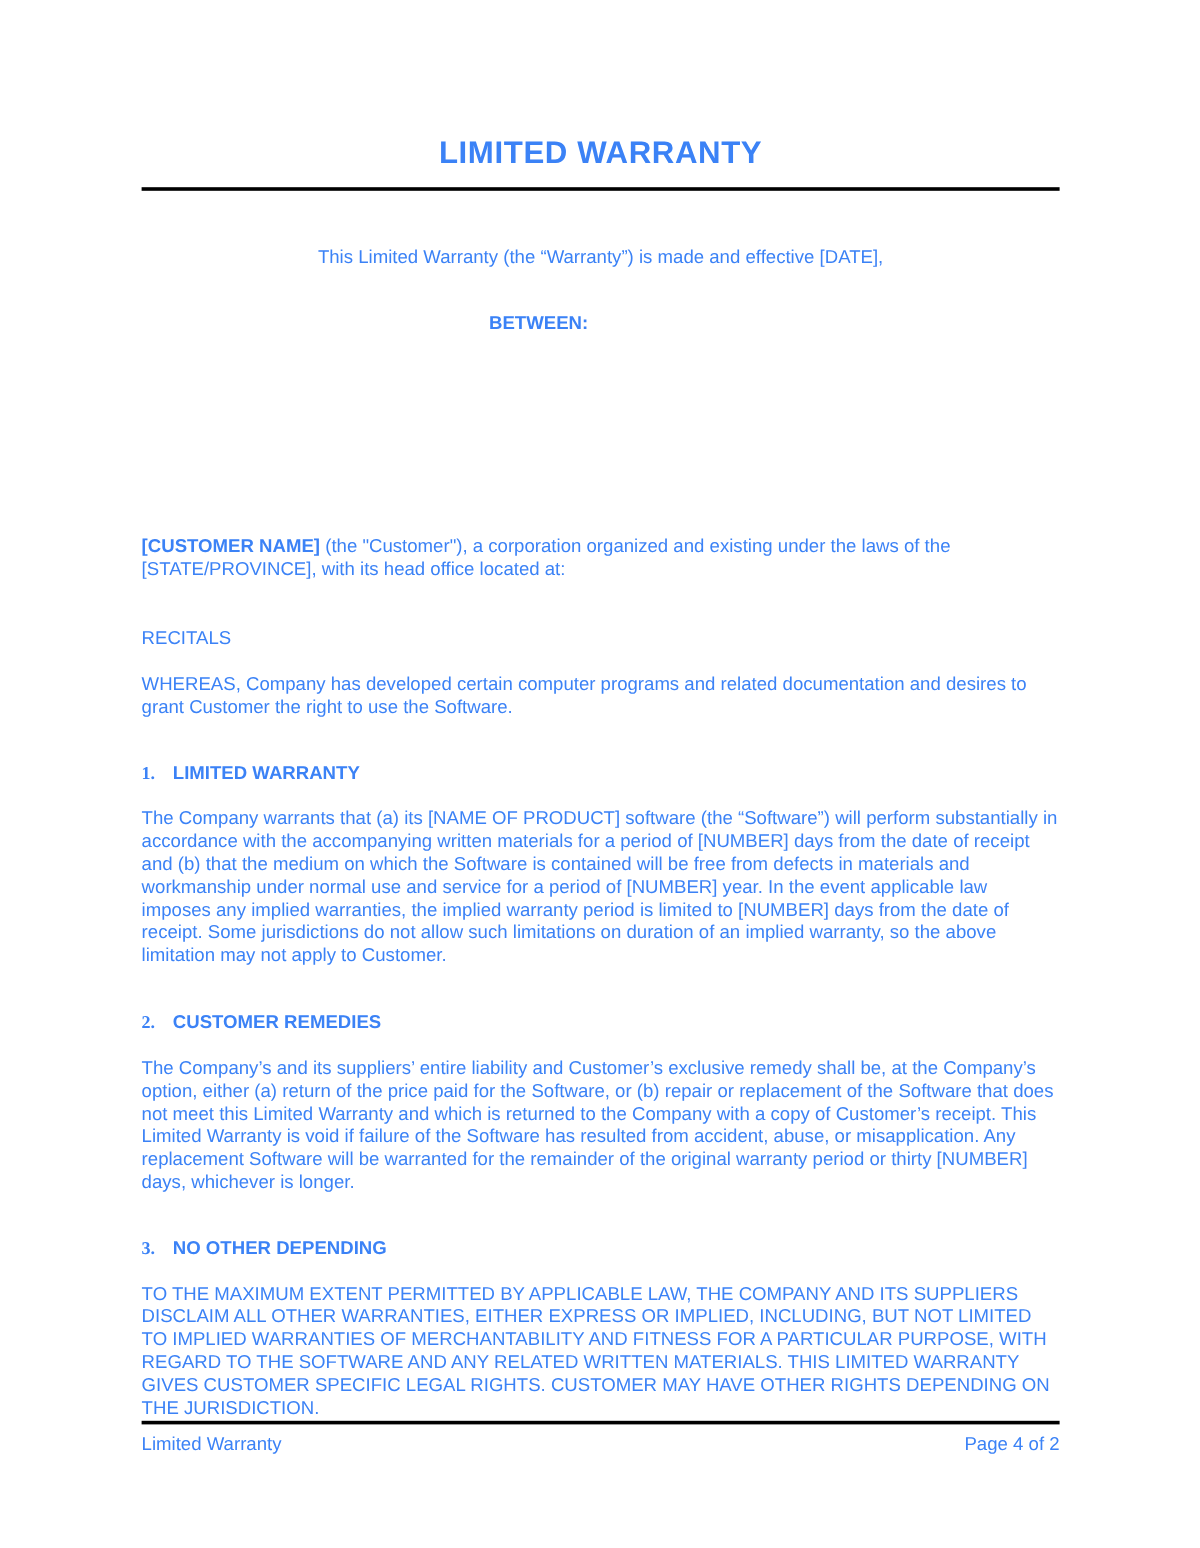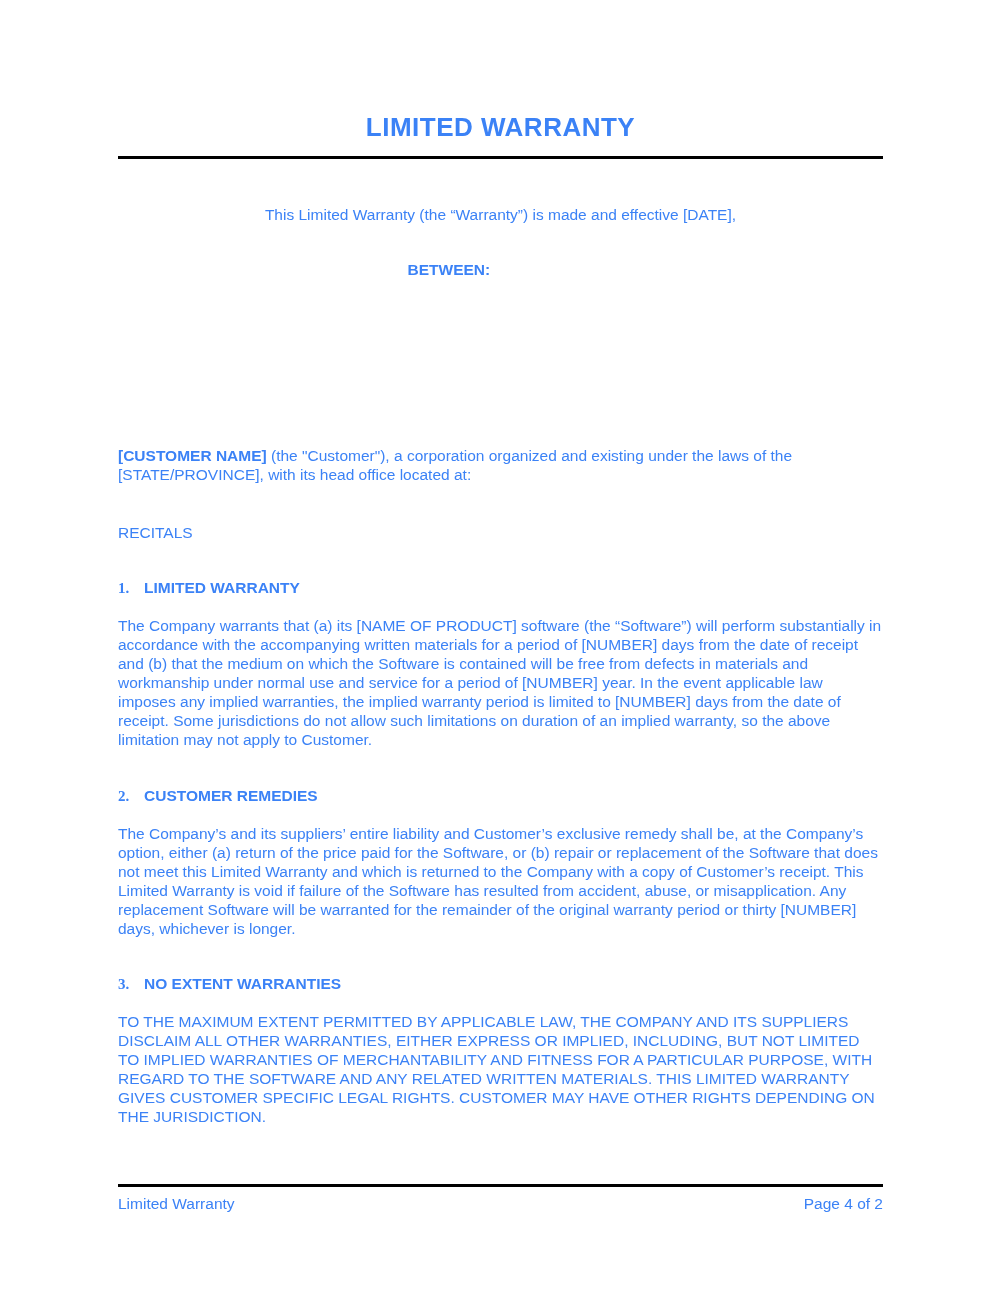--- a/index.html
+++ b/index.html
@@ -101,36 +101,37 @@
   <p class="intro">This Limited Warranty (the “Warranty”) is made and effective [DATE],</p>
 
   <div class="party-row first">
     <div class="party-label">BETWEEN:</div>
     <div class="party-text"><span class="bold">[CUSTOMER NAME]</span><span> (the "Customer"), a corporation organized and existing under the laws of the [STATE/PROVINCE], with its head office located at:</span></div>
   </div>
 
 
   <div class="recitals-heading">RECITALS</div>
 
+  <p class="para">WHEREAS, Company has developed certain computer programs and related documentation and desires to grant Customer the right to use the Software.</p>
 
   <div class="section-heading s1">
     <span class="section-number">1.</span>
     <span>LIMITED WARRANTY</span>
   </div>
   <p class="section-body">The Company warrants that (a) its [NAME OF PRODUCT] software (the “Software”) will perform substantially in accordance with the accompanying written materials for a period of [NUMBER] days from the date of receipt and (b) that the medium on which the Software is contained will be free from defects in materials and workmanship under normal use and service for a period of [NUMBER] year. In the event applicable law imposes any implied warranties, the implied warranty period is limited to [NUMBER] days from the date of receipt. Some jurisdictions do not allow such limitations on duration of an implied warranty, so the above limitation may not apply to Customer.</p>
 
   <div class="section-heading s2">
     <span class="section-number">2.</span>
     <span>CUSTOMER REMEDIES</span>
   </div>
   <p class="section-body">The Company’s and its suppliers’ entire liability and Customer’s exclusive remedy shall be, at the Company’s option, either (a) return of the price paid for the Software, or (b) repair or replacement of the Software that does not meet this Limited Warranty and which is returned to the Company with a copy of Customer’s receipt. This Limited Warranty is void if failure of the Software has resulted from accident, abuse, or misapplication. Any replacement Software will be warranted for the remainder of the original warranty period or thirty [NUMBER] days, whichever is longer.</p>
 
   <div class="section-heading s3">
     <span class="section-number">3.</span>
-    <span>NO EXTENT WARRANTIES</span>
+    <span>NO OTHER DEPENDING</span>
   </div>
   <p class="section-body">TO THE MAXIMUM EXTENT PERMITTED BY APPLICABLE LAW, THE COMPANY AND ITS SUPPLIERS DISCLAIM ALL OTHER WARRANTIES, EITHER EXPRESS OR IMPLIED, INCLUDING, BUT NOT LIMITED TO IMPLIED WARRANTIES OF MERCHANTABILITY AND FITNESS FOR A PARTICULAR PURPOSE, WITH REGARD TO THE SOFTWARE AND ANY RELATED WRITTEN MATERIALS. THIS LIMITED WARRANTY GIVES CUSTOMER SPECIFIC LEGAL RIGHTS. CUSTOMER MAY HAVE OTHER RIGHTS DEPENDING ON THE JURISDICTION.</p>
 
   <div class="footer-rule"></div>
   <div class="footer">
     <span>Limited Warranty</span>
     <span>Page 4 of 2</span>
   </div>
 
 </div>

